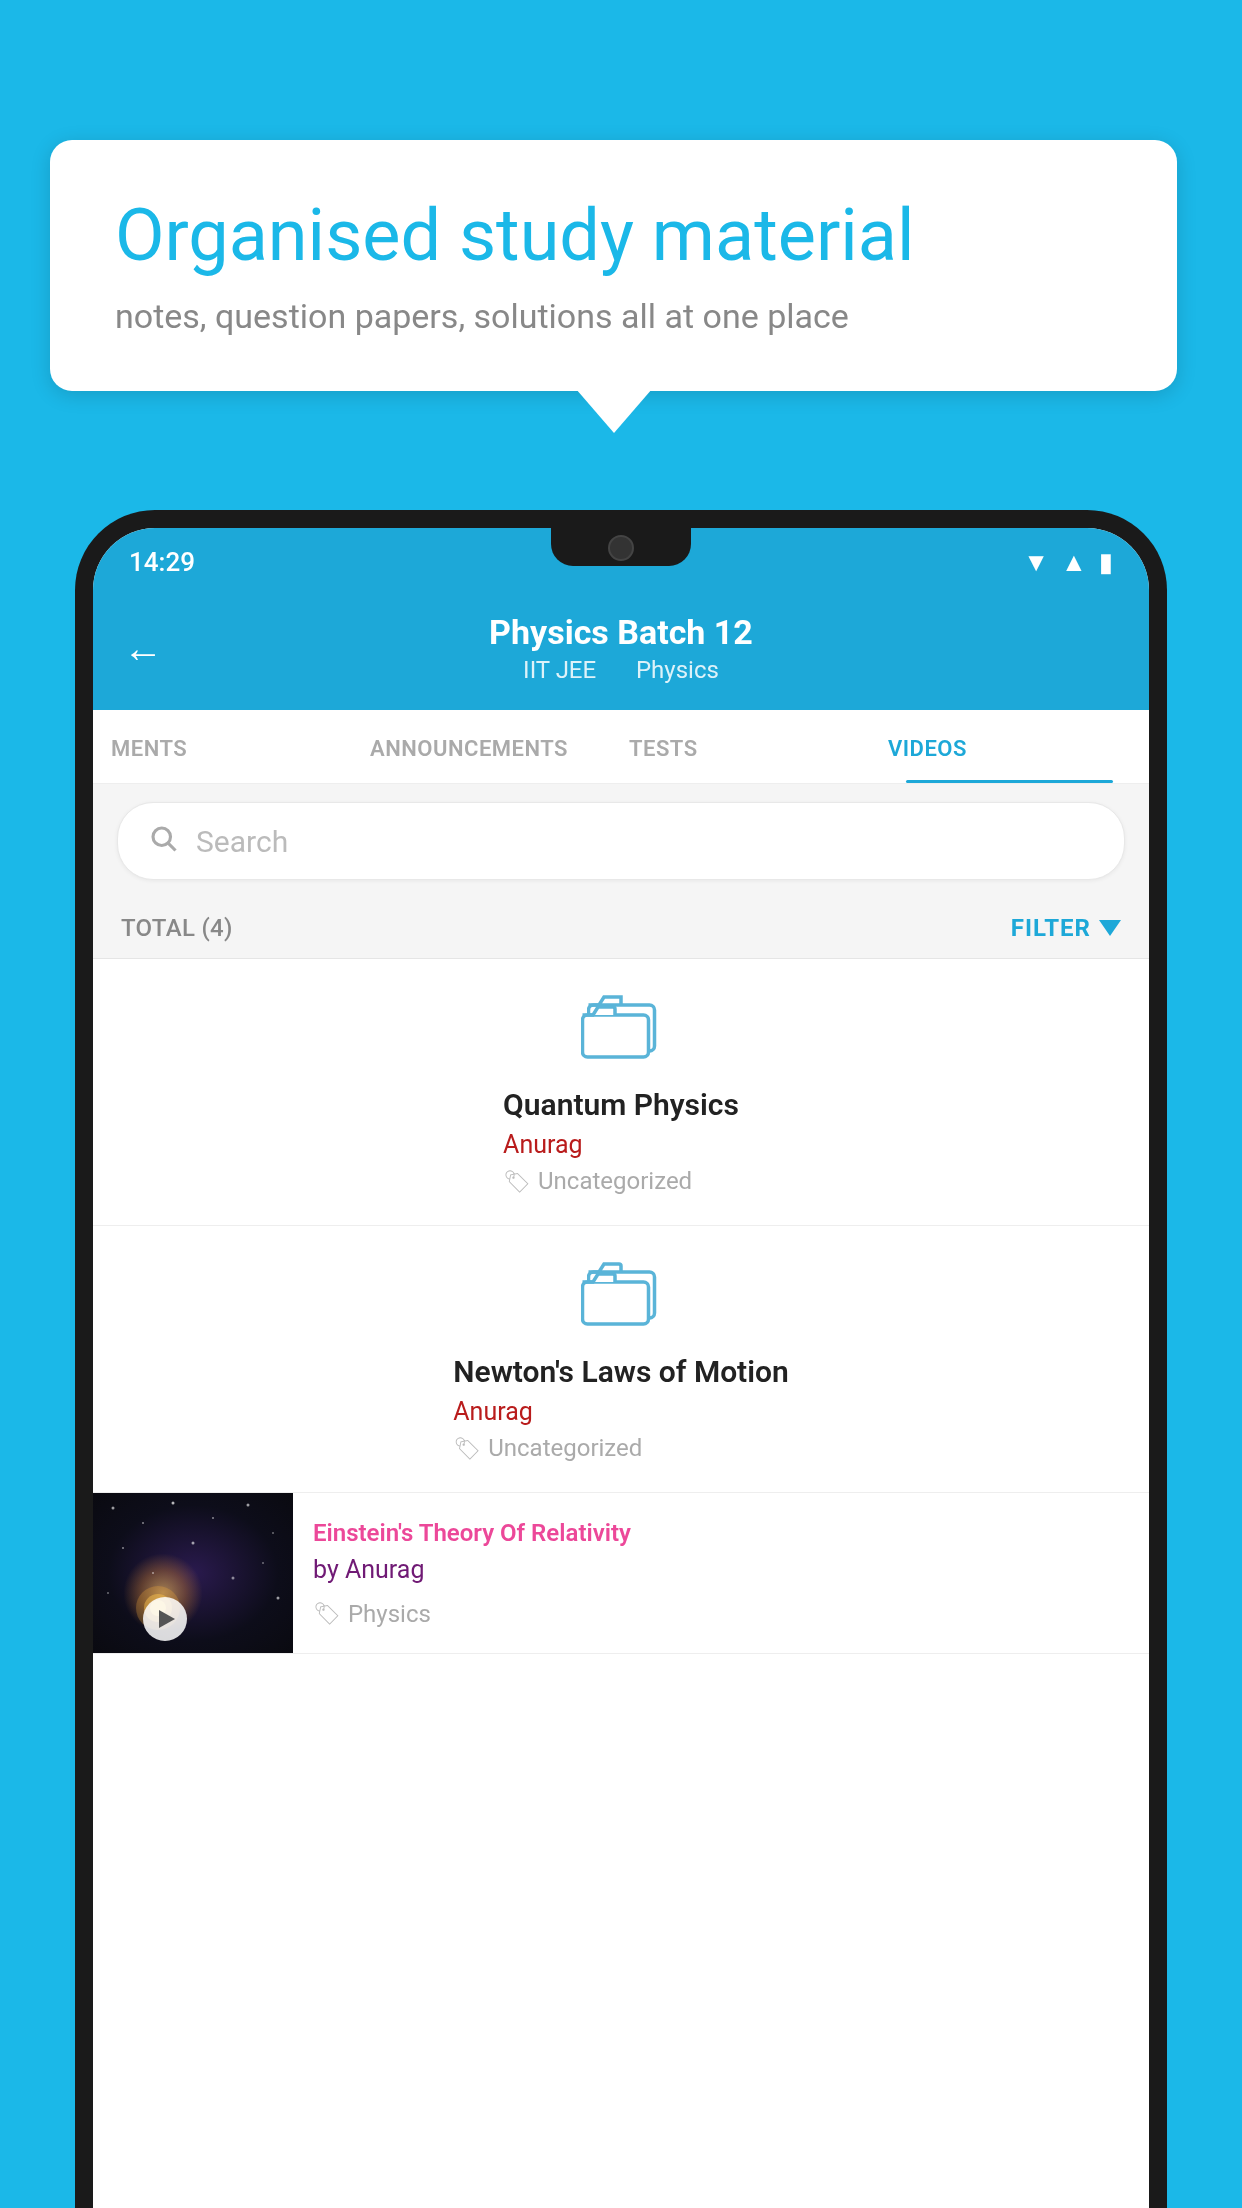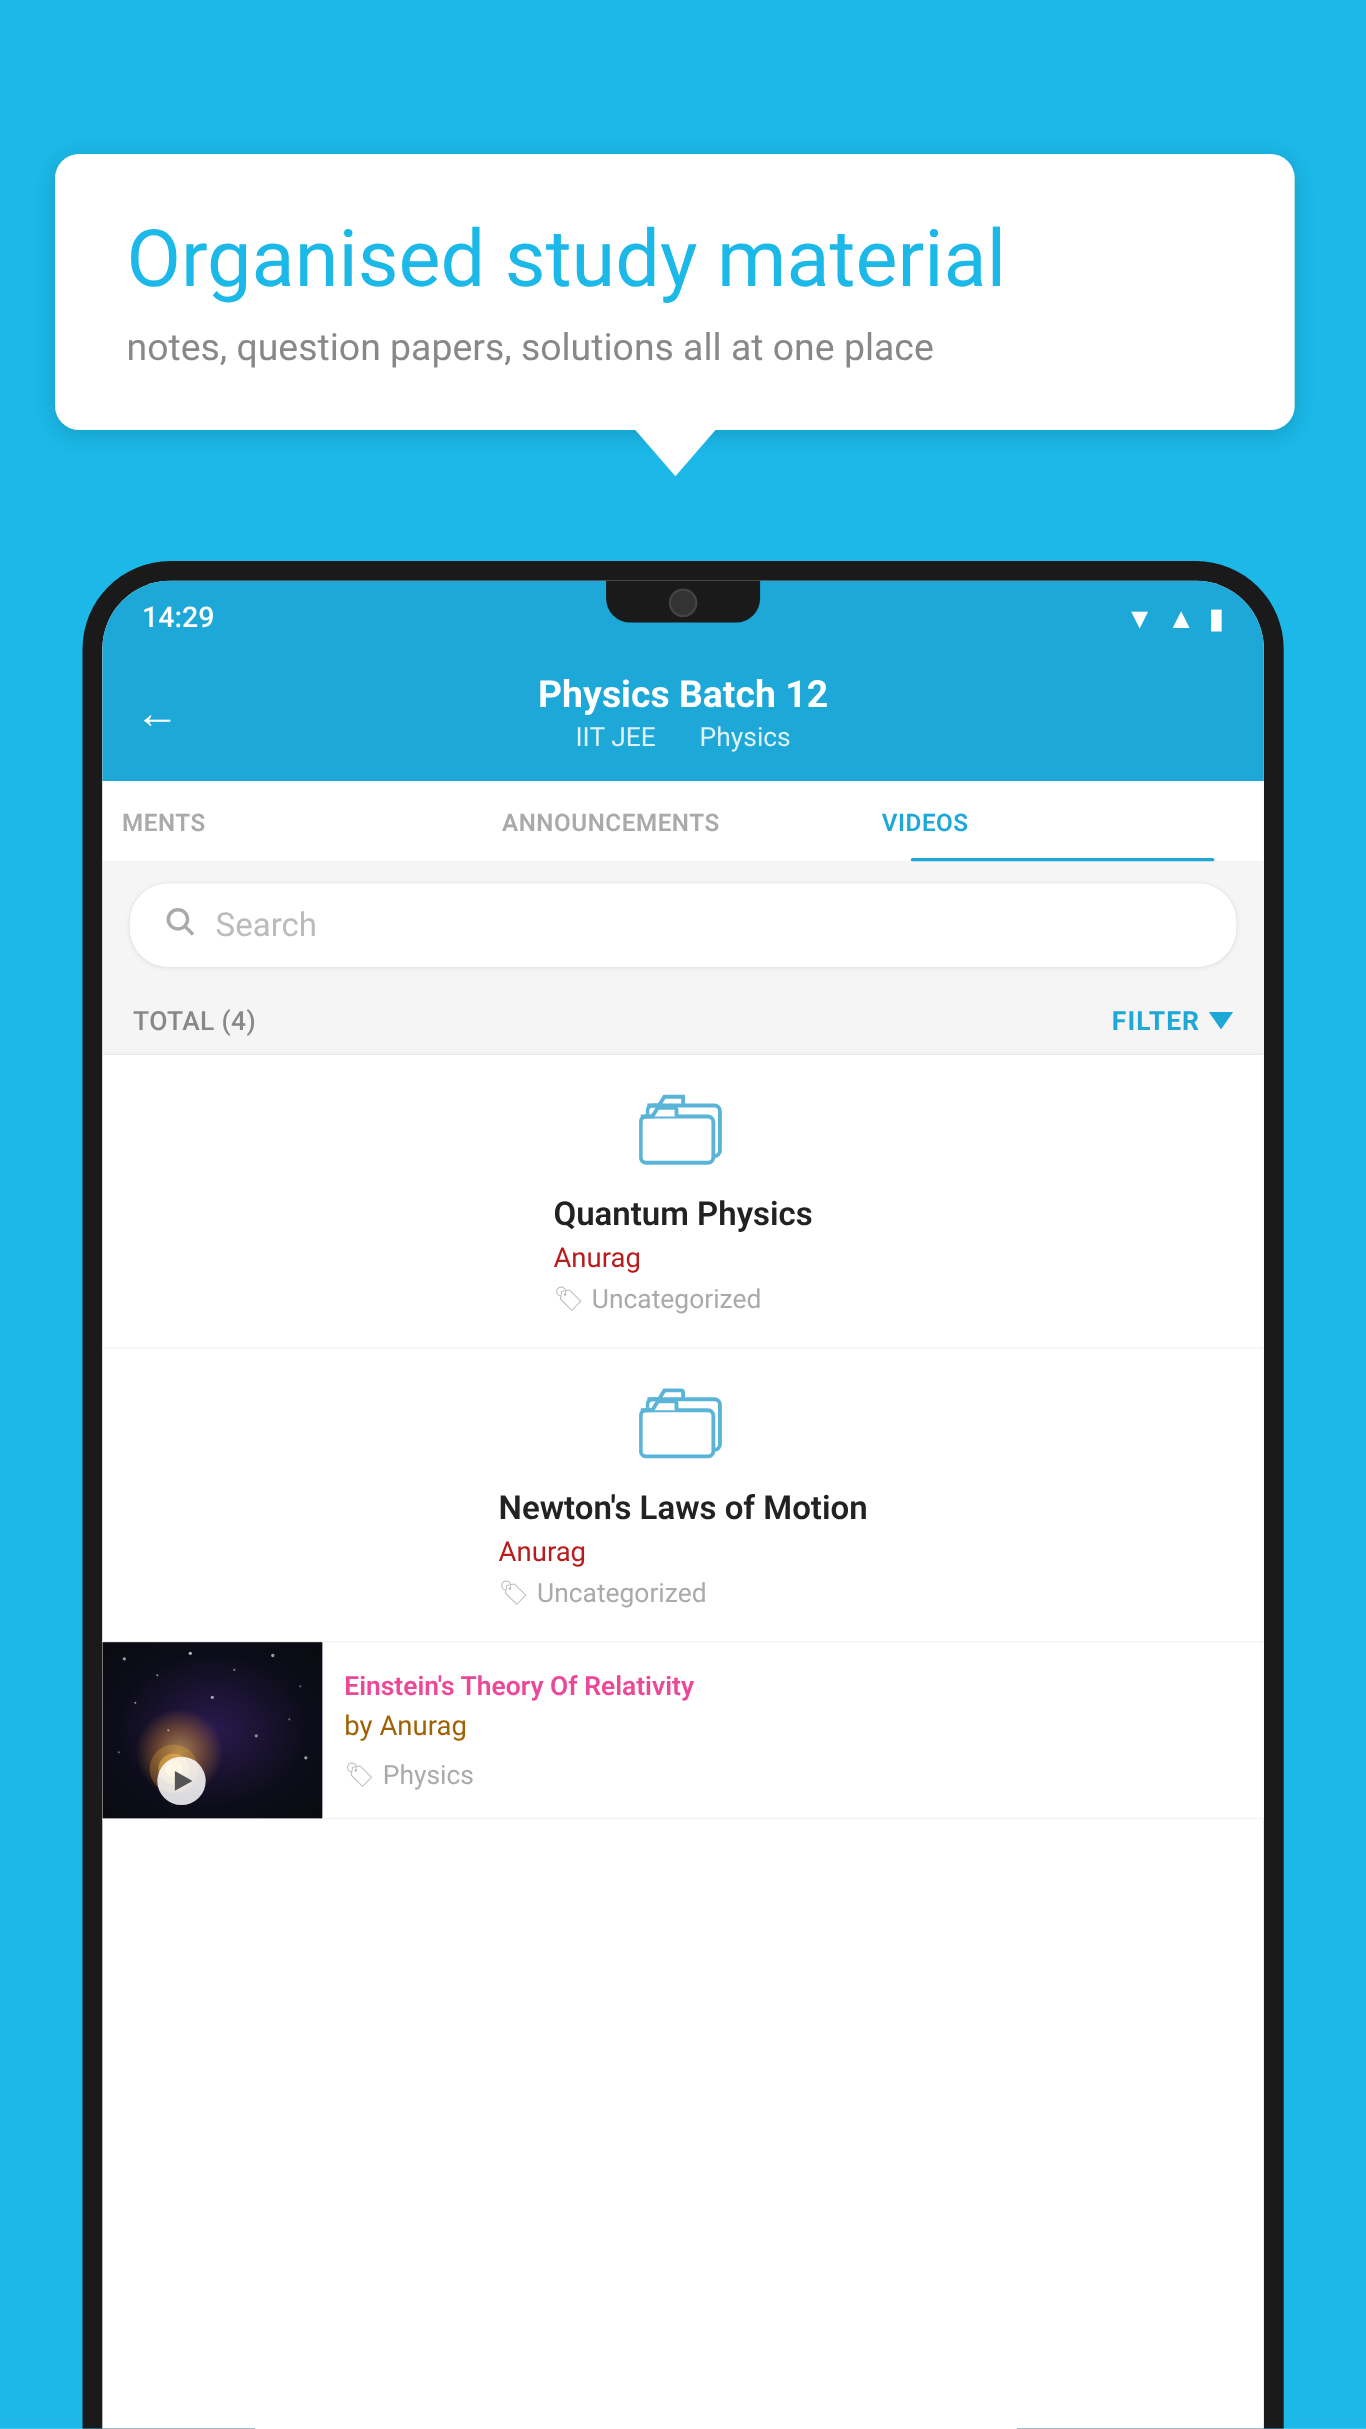--- a/index.html
+++ b/index.html
@@ -398,21 +398,21 @@
 
     .thumb-title {
       font-size: 24px;
       font-weight: 600;
       color: #ec4899;
       margin-bottom: 8px;
     }
 
     .thumb-author {
       font-size: 25px;
-      color: #a16207;
+      color: #701a75;
       margin-bottom: 16px;
     }
 
     .thumb-tag {
       display: flex;
       align-items: center;
       gap: 7px;
       font-size: 24px;
       color: #aaa;
     }
@@ -456,20 +456,23 @@
           </div>
         </div>
       </div>
 
       <div class="tabs-bar">
         <div class="tab-item">
           <span>MENTS</span>
         </div>
         <div class="tab-item">
           <span>ANNOUNCEMENTS</span>
+        </div>
+        <div class="tab-item">
+          <span>TESTS</span>
         </div>
         <div class="tab-item active">
           <span>VIDEOS</span>
         </div>
       </div>
 
       <div class="search-container">
         <div class="search-bar">
           <span class="search-icon-svg">
             <svg width="30" height="30" viewBox="0 0 24 24" fill="none" stroke="#aaa" stroke-width="2.5">

